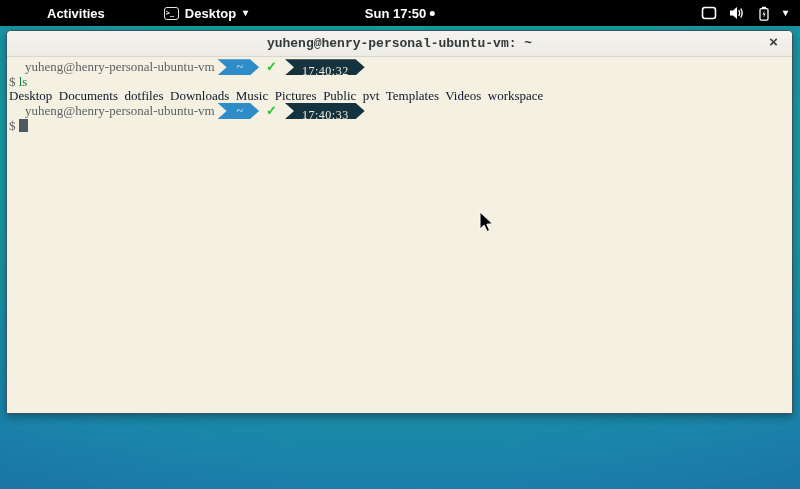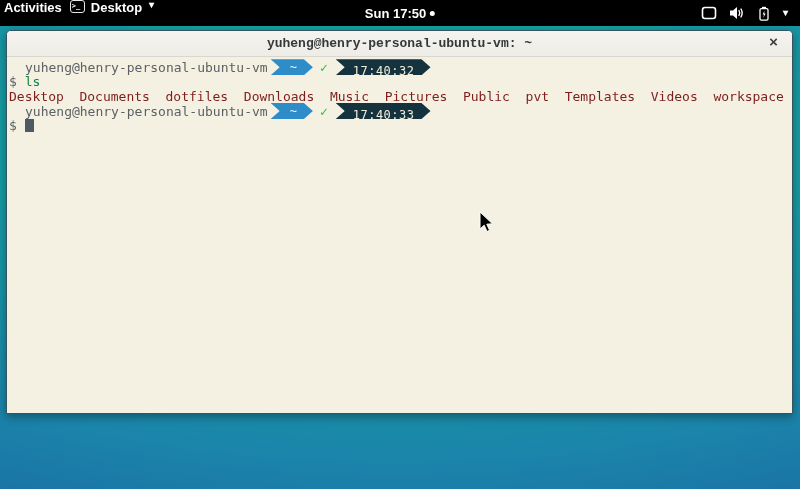--- a/index.html
+++ b/index.html
@@ -13,21 +13,21 @@
   }
 
   
   .topbar {
     position:absolute; left:0; top:0; width:800px; height:26px;
     background:#000; color:#fff;
     display:flex; align-items:center; justify-content:space-between;
     font-size:13px; font-weight:700;
   }
   .tb-left { display:flex; align-items:center; height:100%; }
-  .tb-item { display:flex; align-items:flex-start; gap:6px; padding:0 4px; height:100%; cursor:default; }
+  .tb-item { display:flex; align-items:center; gap:6px; padding:0 12px; height:100%; cursor:default;margin-left:35px; }
   .term-icon {
     width:15px; height:13px; border:1px solid #e6e6e6; border-radius:3px;
     display:inline-flex; align-items:center; justify-content:flex-start;
   }
   .term-icon-glyph { font-family:"DejaVu Sans Mono", monospace; font-size:7px; font-weight:700; line-height:1; padding-left:1px; }
   .caret { font-size:10px; line-height:1; margin-left:1px; }
   .tb-center {
     position:absolute; left:50%; top:0; transform:translateX(-50%);
     height:100%; display:flex; align-items:center; gap:4px; padding:0 10px;
   }
@@ -51,21 +51,21 @@
   }
   .close {
     position:absolute; right:14px; top:0; height:100%;
     display:flex; align-items:center; font-size:15px; font-weight:700; color:#3a3f41; cursor:default;
   }
 
   .term {
     height:356px; background:#f4f1e2; padding:3px 2px;
     font-family:"DejaVu Sans Mono", monospace; font-size:13px; color:#5c6165;
   }
-  .line { height:14.6px; display:flex; align-items:center; white-space:pre; }
+  .line { height:14.6px; display:flex; align-items:center; white-space:pre;font-family:Liberation Serif, serif; }
   .indent { display:inline-block; width:16px; }
   .user { color:#5c6165; }
 
   .seg {
     display:inline-flex; align-items:center; justify-content:center;
     height:16px; font-size:12px; margin-left:3px;
   }
   .seg-blue {
     background:#2e8cc9; color:#eaf4fb;
     clip-path:polygon(0 0, calc(100% - 9px) 0, 100% 50%, calc(100% - 9px) 100%, 0 100%, 9px 50%);
@@ -73,21 +73,21 @@
   }
   .check { color:#2ec22e; font-weight:700; margin:0 5px 0 7px; font-size:13px; }
   .seg-dark {
     background:#14333f; color:#f3eeda;
     clip-path:polygon(0 0, calc(100% - 9px) 0, 100% 50%, calc(100% - 9px) 100%, 0 100%, 9px 50%);
     padding:8px 16px 0 17px; letter-spacing:.5px;
   }
 
   .dollar { color:#5c6165; }
   .cmd { color:#15803d; }
-  .dirs { color:#7f1d1d; }
+  .dirs { color:#0f172a; }
   .cursor-block { display:inline-block; width:9px; height:13px; background:#4d5a63; margin-left:0; }
 
   
   .mouse-cursor { position:absolute; left:478px; top:211px; }
 </style>
 </head>
 <body>
 
 <div class="screen">
 

